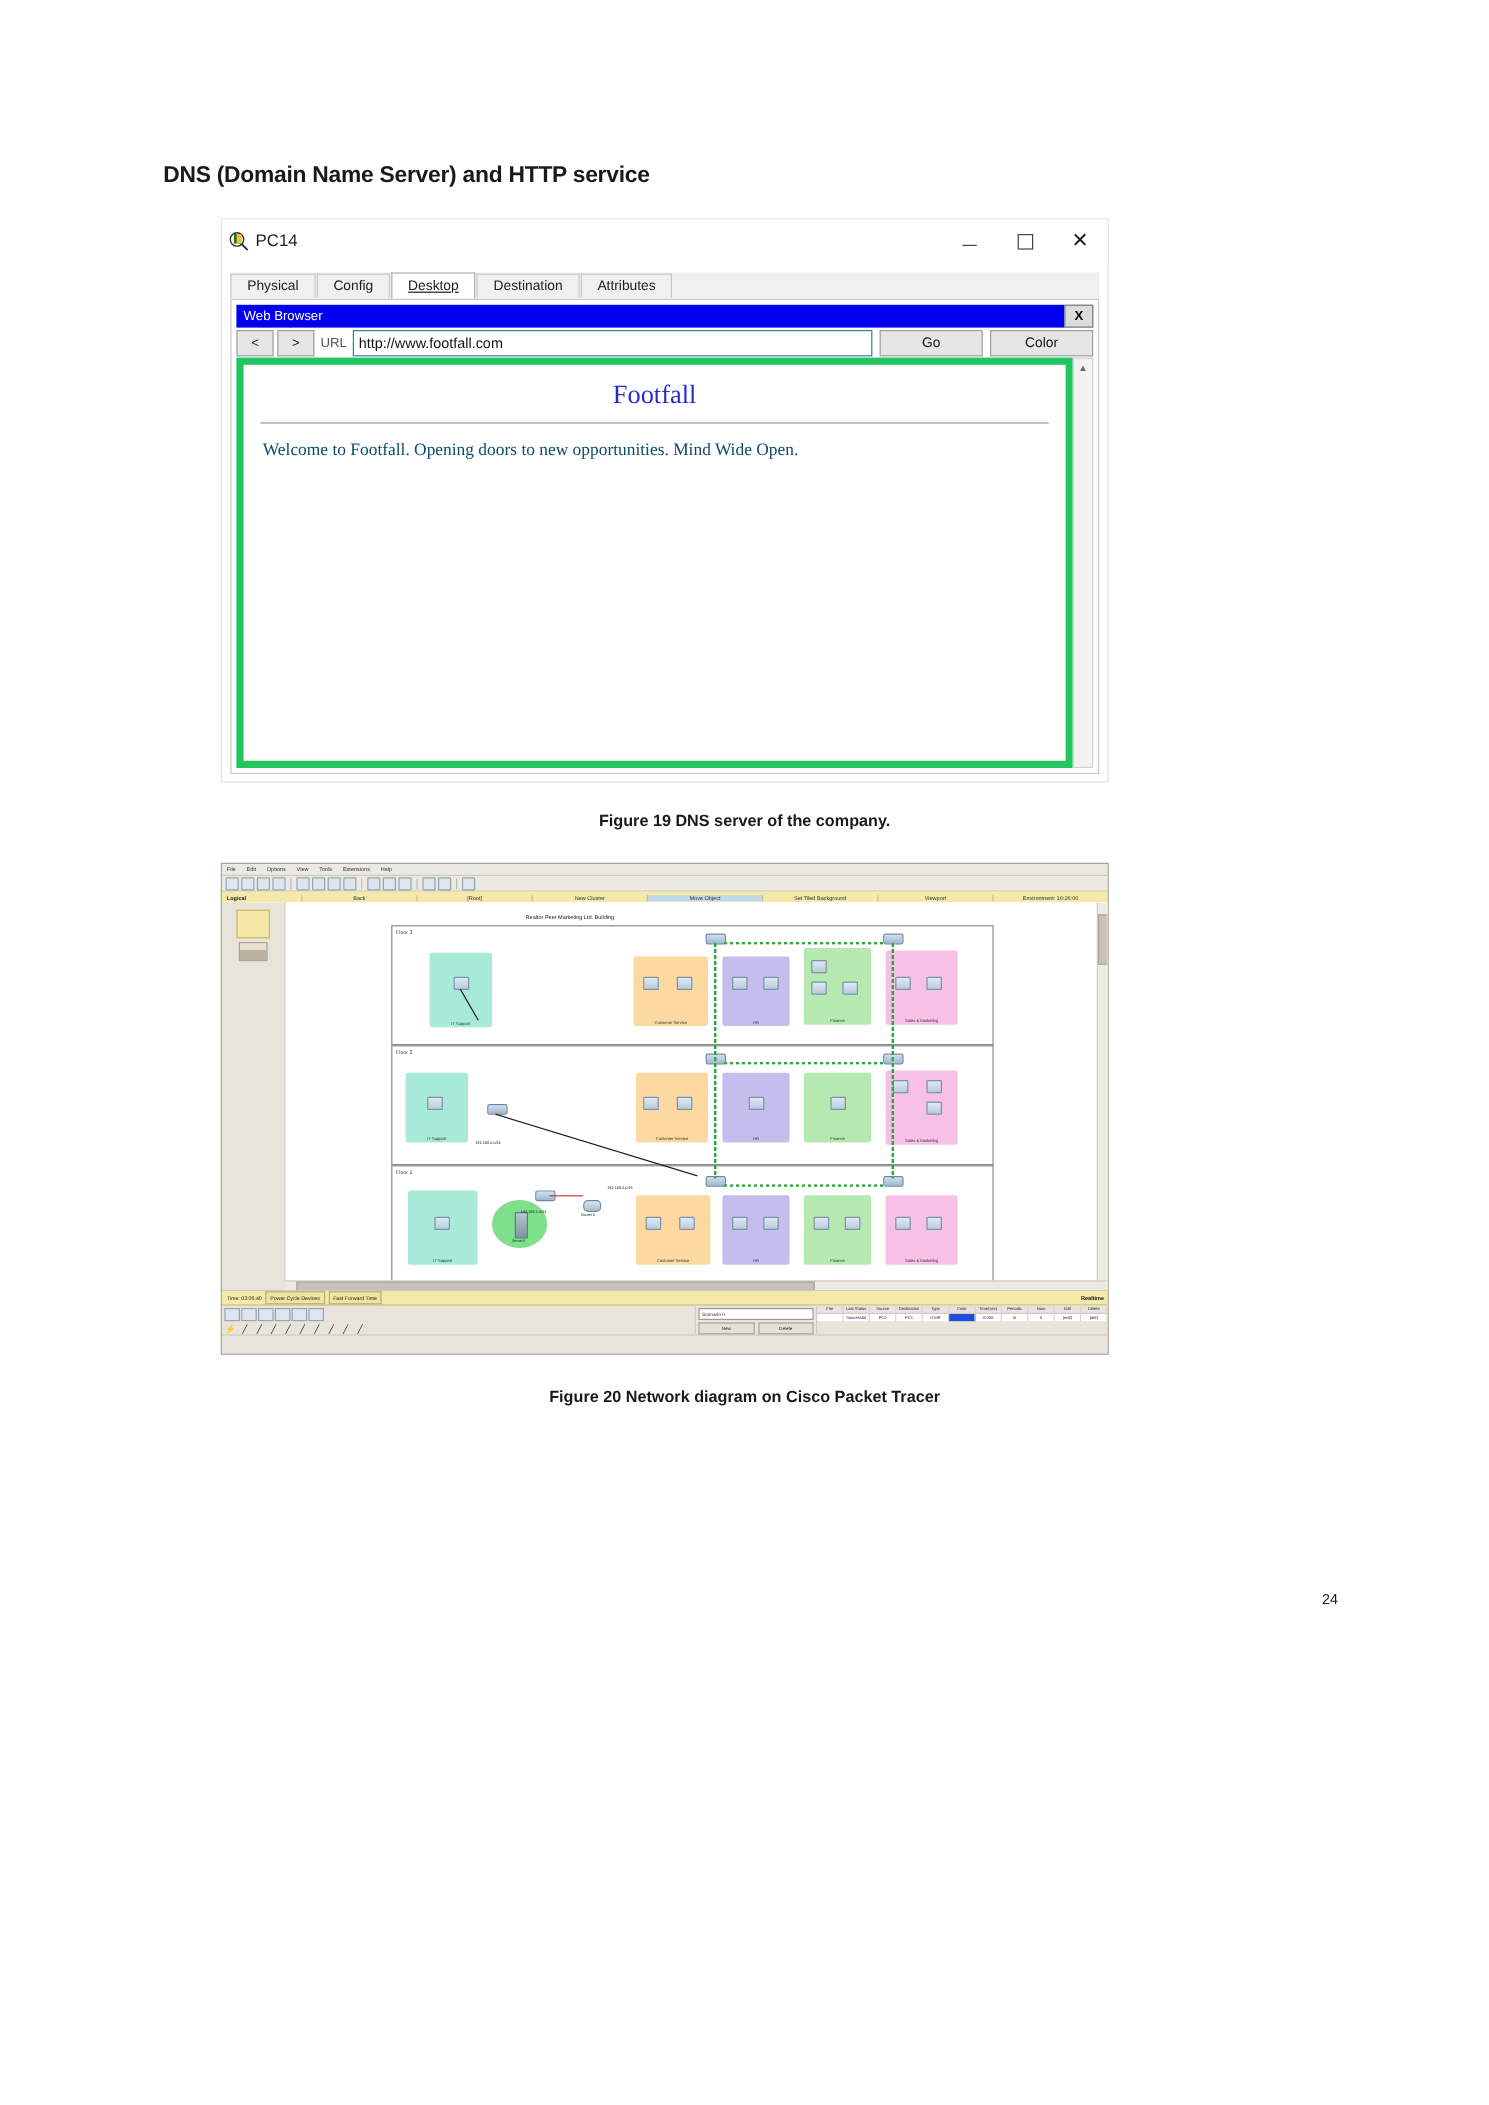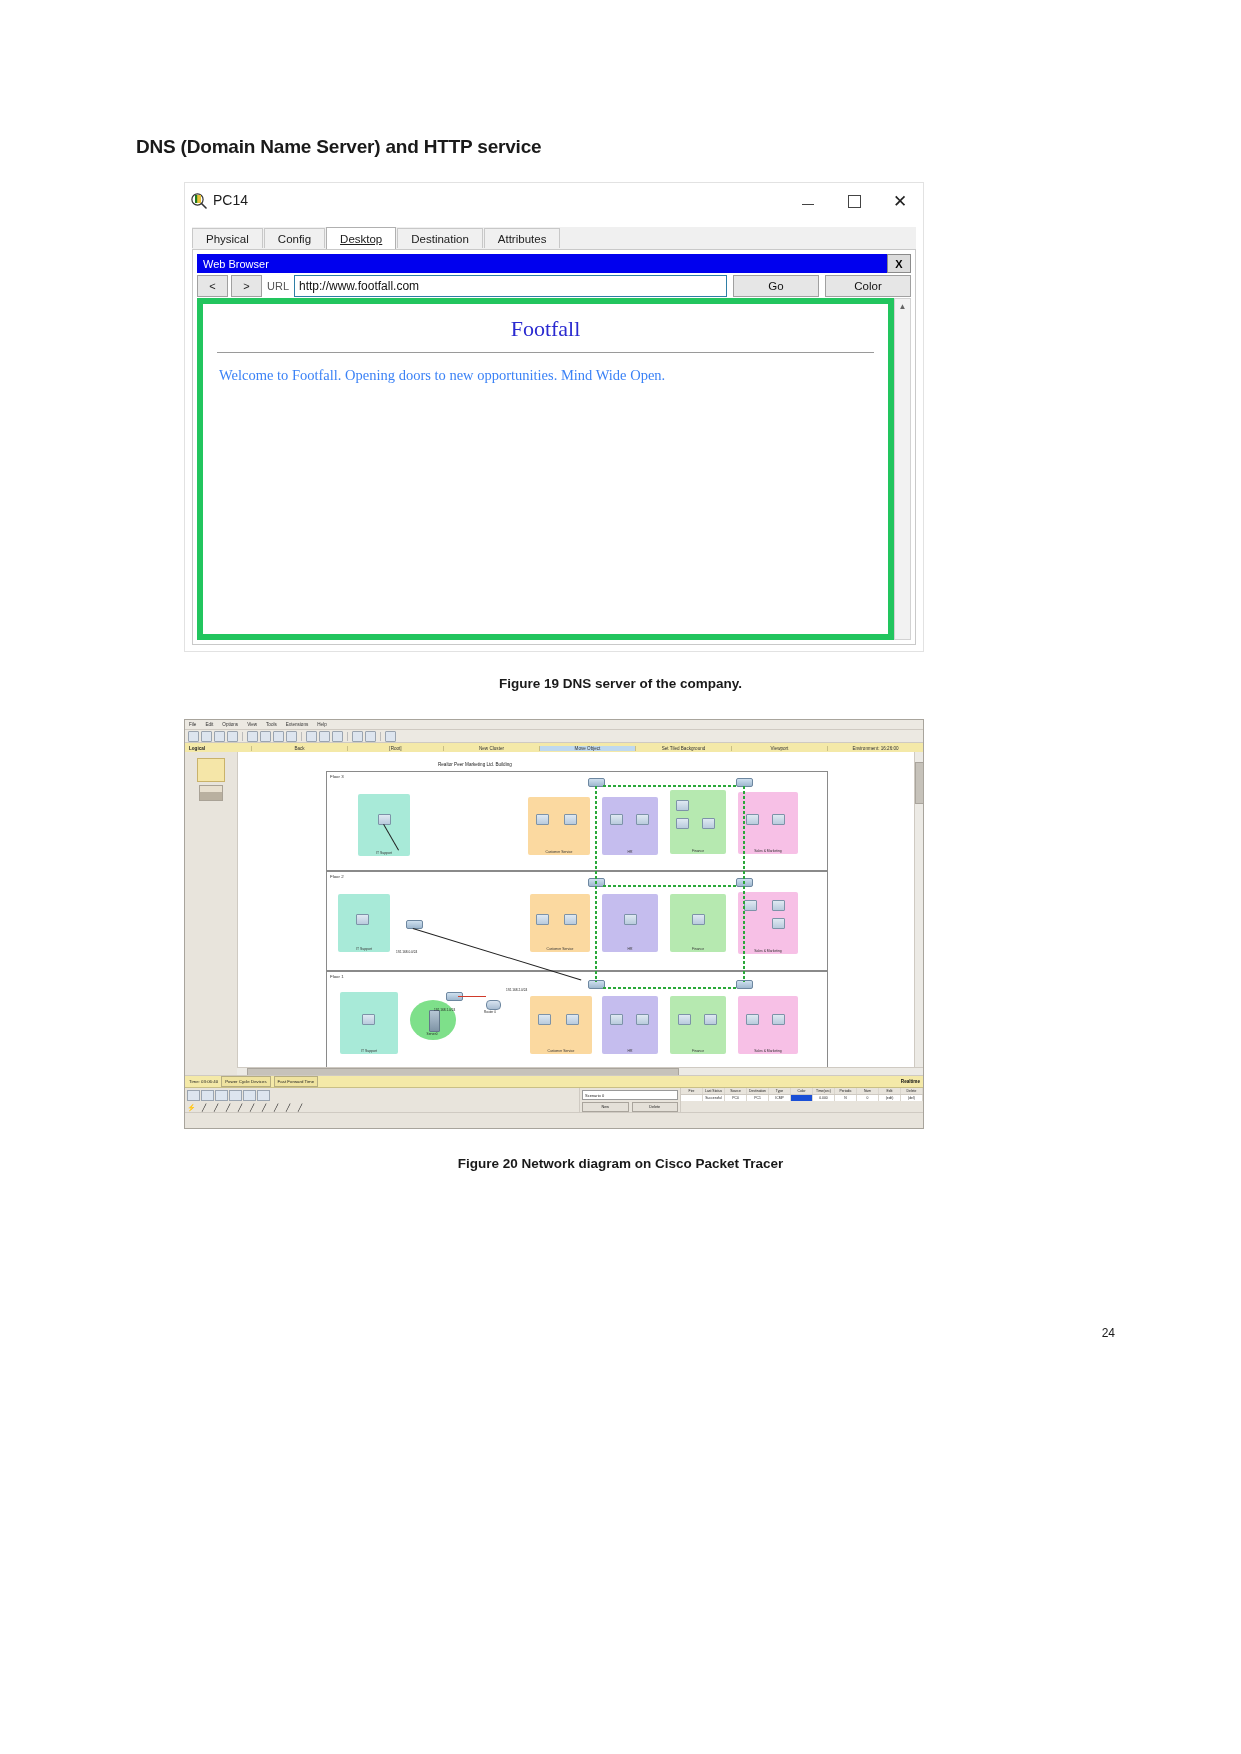--- a/index.html
+++ b/index.html
@@ -136,21 +136,21 @@
     text-align:center;
     font-family:"Liberation Serif","DejaVu Serif",serif;
     font-size:22px;color:#2a2ad0;
     margin-top:12px;
   }
   .site-rule{
     height:1px;background:#9a9a9a;margin:10px 14px 0 14px;
   }
   .site-body{
     font-family:"Liberation Serif","DejaVu Serif",serif;
-    font-size:14.5px;color:#3b82f6;
+    font-size:14.5px;color:#0c4a6e;
     margin:14px 0 4px 16px;
   }
   .wb-scroll{
     position:absolute;right:4px;top:48px;bottom:4px;width:17px;
     background:#f2f2f2;border:1px solid #d2d2d2;box-sizing:border-box;
   }
   .wb-scroll .arrow{
     width:100%;height:15px;display:flex;align-items:center;justify-content:center;
     font-size:8px;color:#666;
   }

